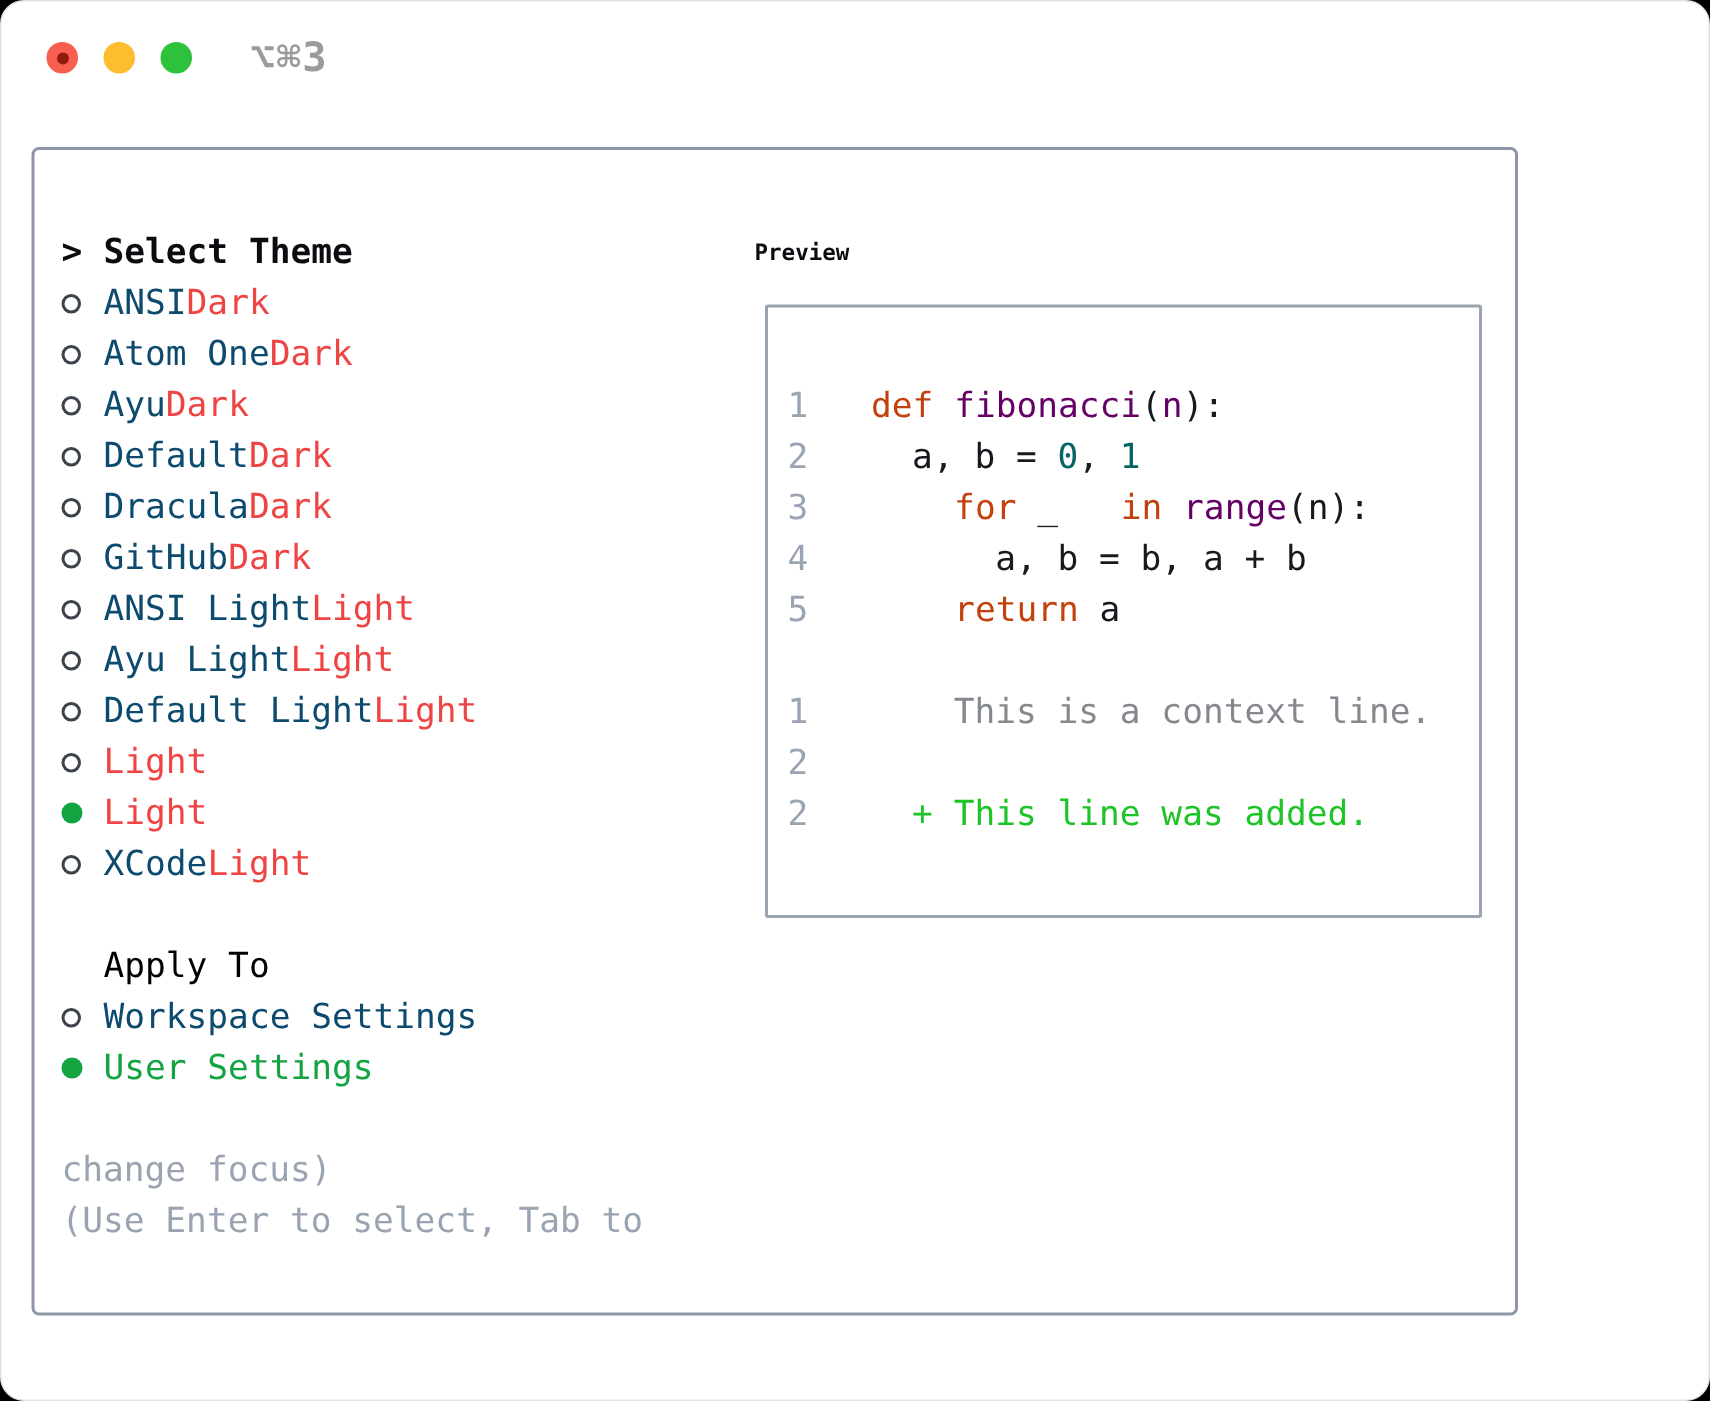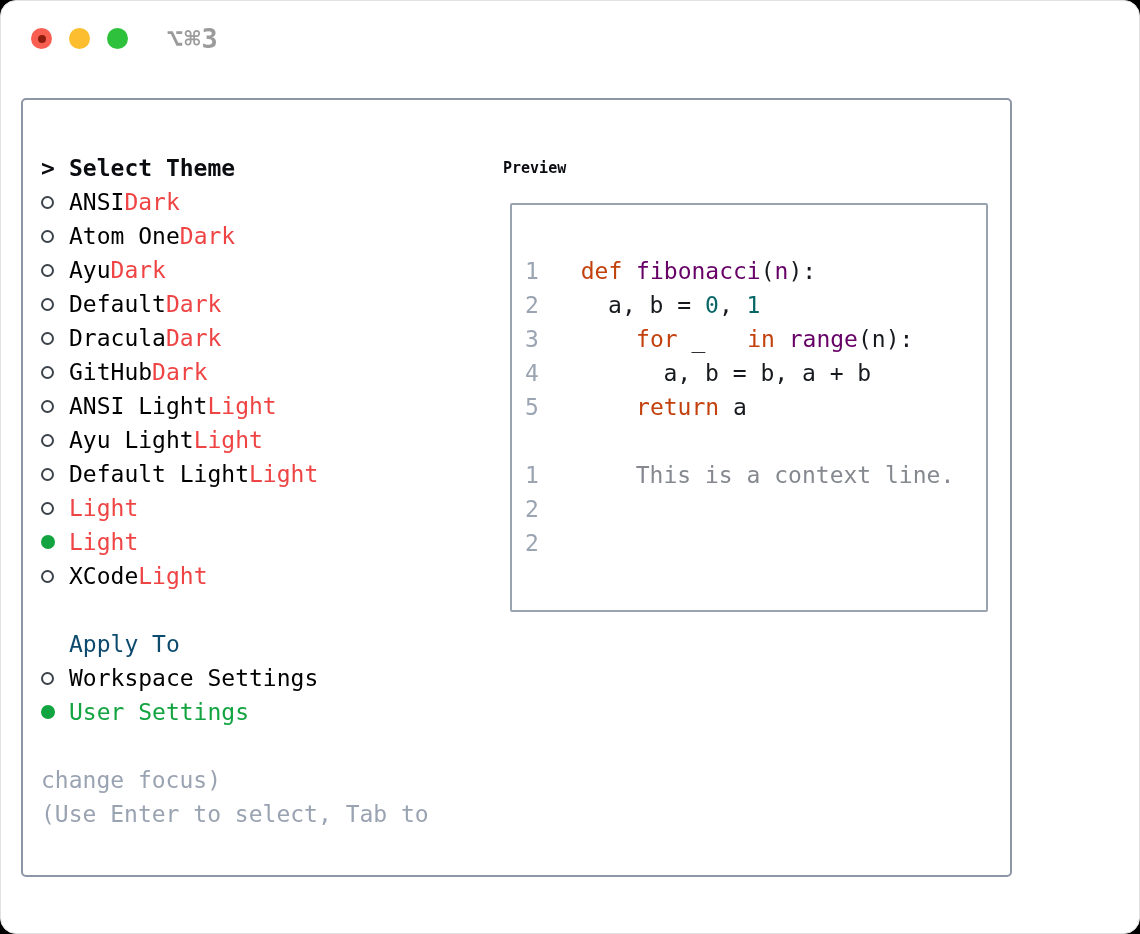--- a/index.html
+++ b/index.html
@@ -21,25 +21,25 @@
   .panel{position:absolute;left:20px;top:97px;width:991px;height:779px;
          border:2px solid #8d96a6;border-radius:5px;box-sizing:border-box;background:#fff;}
   
   .leftcol{position:absolute;left:18px;top:51px;font-size:23px;line-height:34px;color:#2b3139;}
   .row{display:flex;height:34px;align-items:center;white-space:pre;}
   .bullet{width:28px;display:inline-flex;align-items:center;flex:0 0 28px;}
   .circle{width:13px;height:13px;border-radius:50%;border:2px solid #3c434b;box-sizing:border-box;display:inline-block;}
   .circle.filled{border:none;background:#12a440;width:14px;height:14px;}
   .hdr{font-weight:bold;color:#0a0c10;}
   .hdr .bullet{font-weight:bold;color:#0a0c10;}
-  .tname{color:#000000;}
+  .tname{color:#0c4a6e;}
   .tname.sel{color:#12a440;}
   .ttag{color:#ef4444;}
   .gap{height:34px;}
-  .applyhdr{color:#0c4a6e;}
+  .applyhdr{color:#000000;}
   .hint{color:#9aa3b1;white-space:pre;}
   
   .prevtitle{position:absolute;left:480px;top:51px;font-size:15px;line-height:34px;
              font-weight:bold;color:#0a0c10;}
   .prevbox{position:absolute;left:487px;top:103px;width:478px;height:409px;
            border:2px solid #9aa3b0;border-radius:2px;box-sizing:border-box;
            padding:15px 0 0 13px;overflow:hidden;}
   .pline{height:34px;line-height:34px;font-size:23px;white-space:pre;display:flex;}
   .lnum{color:#9aa4b2;width:1ch;margin-right:1ch;flex:0 0 auto;}
   .lcode{white-space:pre;}
@@ -98,19 +98,19 @@
       <div class="prevbox" id="prevbox">
           <div class="pline"><span class="lnum"></span><span class="lcode"></span></div>
           <div class="pline"><span class="lnum">1</span><span class="lcode"><span class="c-k">def</span><span class="c-p"> </span><span class="c-f">fibonacci</span><span class="c-p">(</span><span class="c-f">n</span><span class="c-p">):</span></span></div>
           <div class="pline"><span class="lnum">2</span><span class="lcode"><span class="c-p">    a, b = </span><span class="c-n">0</span><span class="c-p">, </span><span class="c-n">1</span></span></div>
           <div class="pline"><span class="lnum">3</span><span class="lcode"><span class="c-p">    </span><span class="c-k">for</span><span class="c-p"> _ </span><span class="c-k">in</span><span class="c-p"> </span><span class="c-f">range</span><span class="c-p">(n):</span></span></div>
           <div class="pline"><span class="lnum">4</span><span class="lcode"><span class="c-p">        a, b = b, a + b</span></span></div>
           <div class="pline"><span class="lnum">5</span><span class="lcode"><span class="c-p">    </span><span class="c-k">return</span><span class="c-p"> a</span></span></div>
           <div class="pline"><span class="lnum"></span><span class="lcode"></span></div>
           <div class="pline"><span class="lnum">1</span><span class="lcode"><span class="c-x">      This is a context line.</span></span></div>
           <div class="pline"><span class="lnum">2</span></div>
-          <div class="pline"><span class="lnum">2</span></div>
+          <div class="pline"><span class="lnum">2</span><span class="lcode"><span class="c-a">    + This line was added.</span></span></div>
           <div class="pline"><span class="lnum"></span><span class="lcode"></span></div>
         </div>
 
     </div>
   </div>
 </div>
 
 </body></html>

